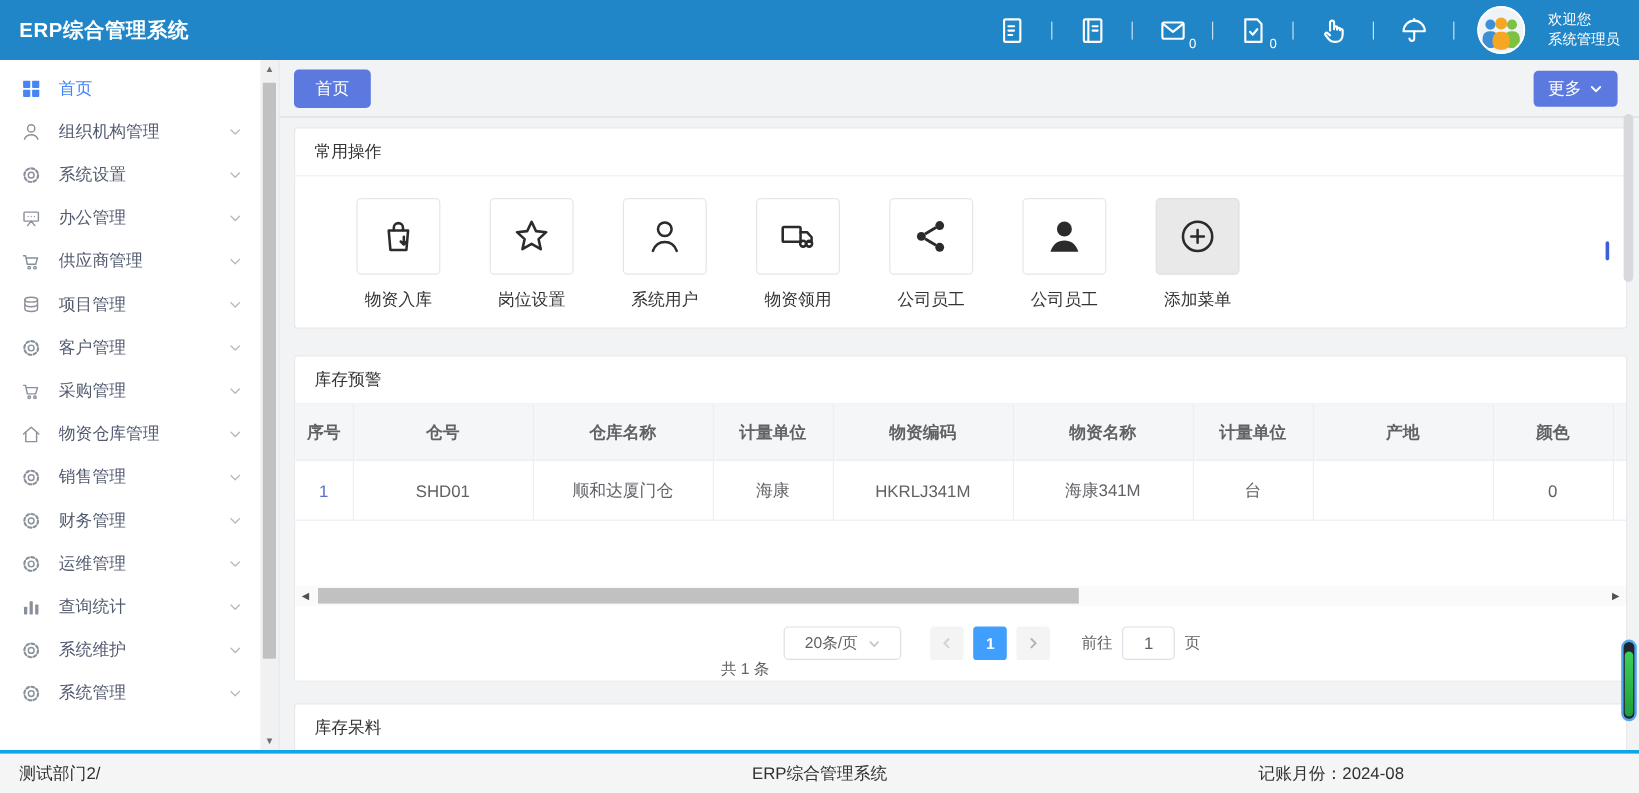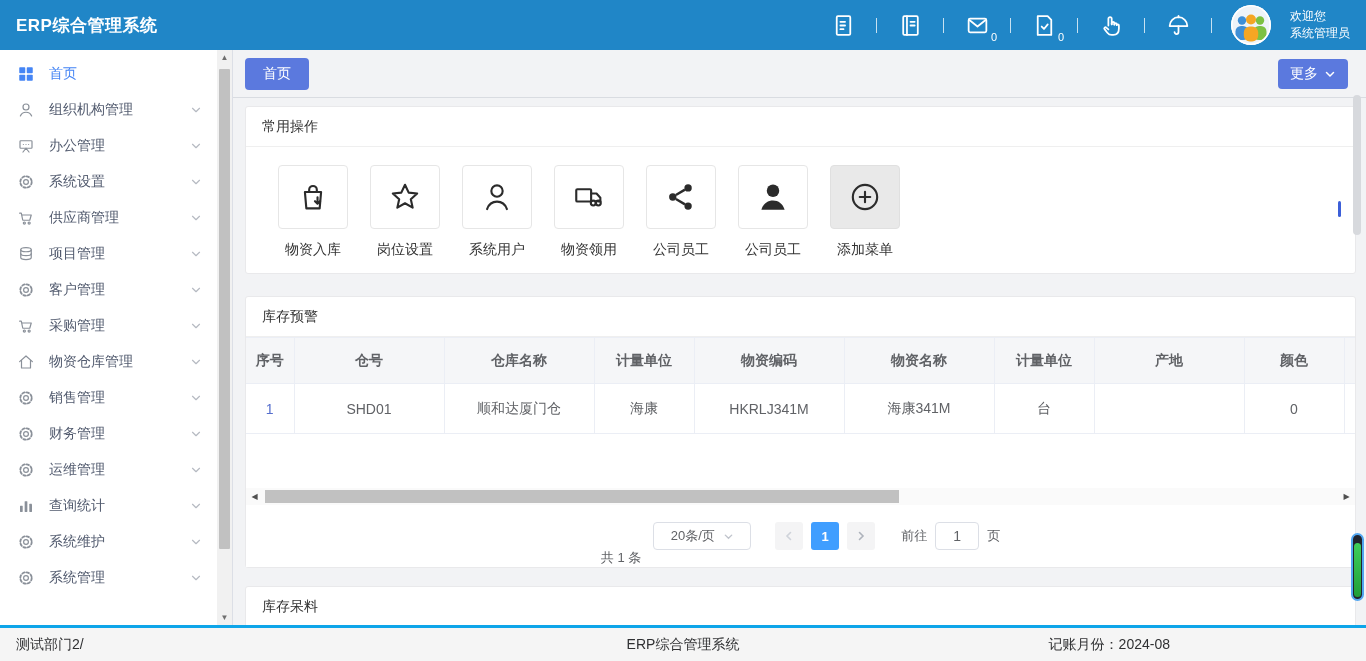--- a/index.html
+++ b/index.html
@@ -60,21 +60,21 @@
   .more-btn svg { width:12px; height:12px; }
 
   .content { flex:1 1 auto; overflow:hidden; padding:8px 10px 0 12px; position:relative; }
   .card { background:#fff; border:1px solid #e9e9eb; border-radius:3px; }
   .card-header { height:40px; display:flex; align-items:center; padding:0 16px;
     font-size:14px; color:#333; border-bottom:1px solid #efefef; }
 
   
   .card-shortcuts { position:relative;text-align:center; }
   .sc-row { display:flex; padding:18px 20px 14px 32px; gap:22px; }
-  .sc-item { width:70px; display:flex; flex-direction:column; align-items:center; cursor:pointer; }
+  .sc-item { width:70px; display:flex; flex-direction:column; align-items:center; cursor:pointer;margin-left:19px; }
   .sc-box { width:70px; height:64px; border:1px solid #e6e6e6; border-radius:4px;
     display:flex; align-items:center; justify-content:center; background:#fff; color:#2b2b2b; }
   .sc-box svg { width:34px; height:34px; }
   .sc-item.highlighted .sc-box { background:#e9e9e9; border-color:#e0e0e0; }
   .sc-label { margin-top:12px; font-size:14px; color:#333; white-space:nowrap; }
   .sc-indicator { position:absolute; right:14px; top:94px; width:3px; height:16px;
     background:#3c5fd8; border-radius:2px; }
 
   
   .card-inv { margin-top:22px; height:272px; display:flex; flex-direction:column; }
@@ -235,38 +235,38 @@
               </svg>
             </span>
             <span class="sb-label">组织机构管理</span>
             <span class="sb-chev"><svg viewBox="0 0 24 24" fill="none" stroke="currentColor" stroke-width="2" stroke-linecap="round" stroke-linejoin="round">
                 <path d="M6 9l6 6 6-6"></path>
               </svg></span>
           </div>
           <div class="sb-item">
             <span class="sb-icon">
               <svg viewBox="0 0 24 24" fill="none" stroke="currentColor" stroke-width="1.6" stroke-linecap="round" stroke-linejoin="round">
+                <circle cx="12" cy="12" r="3.2"></circle>
+                <circle cx="12" cy="12" r="7.6" stroke-width="2.4" stroke-dasharray="3.3 2.65"></circle>
+              </svg>
+            </span>
+            <span class="sb-label">系统设置</span>
+            <span class="sb-chev"><svg viewBox="0 0 24 24" fill="none" stroke="currentColor" stroke-width="2" stroke-linecap="round" stroke-linejoin="round">
+                <path d="M6 9l6 6 6-6"></path>
+              </svg></span>
+          </div>
+          <div class="sb-item">
+            <span class="sb-icon">
+              <svg viewBox="0 0 24 24" fill="none" stroke="currentColor" stroke-width="1.6" stroke-linecap="round" stroke-linejoin="round">
                 <rect x="4" y="5" width="16" height="10" rx="1"></rect>
                 <path d="M8.5 10h.01M12 10h.01M15.5 10h.01"></path>
                 <path d="M8 20l4-5 4 5"></path>
               </svg>
             </span>
             <span class="sb-label">办公管理</span>
-            <span class="sb-chev"><svg viewBox="0 0 24 24" fill="none" stroke="currentColor" stroke-width="2" stroke-linecap="round" stroke-linejoin="round">
-                <path d="M6 9l6 6 6-6"></path>
-              </svg></span>
-          </div>
-          <div class="sb-item">
-            <span class="sb-icon">
-              <svg viewBox="0 0 24 24" fill="none" stroke="currentColor" stroke-width="1.6" stroke-linecap="round" stroke-linejoin="round">
-                <circle cx="12" cy="12" r="3.2"></circle>
-                <circle cx="12" cy="12" r="7.6" stroke-width="2.4" stroke-dasharray="3.3 2.65"></circle>
-              </svg>
-            </span>
-            <span class="sb-label">系统设置</span>
             <span class="sb-chev"><svg viewBox="0 0 24 24" fill="none" stroke="currentColor" stroke-width="2" stroke-linecap="round" stroke-linejoin="round">
                 <path d="M6 9l6 6 6-6"></path>
               </svg></span>
           </div>
           <div class="sb-item">
             <span class="sb-icon">
               <svg viewBox="0 0 24 24" fill="none" stroke="currentColor" stroke-width="1.6" stroke-linecap="round" stroke-linejoin="round">
                 <path d="M3.5 5.5h2.2l2 9.5h9.3l2-7H7"></path>
                 <circle cx="9.8" cy="18.7" r="1.4"></circle>
                 <circle cx="16.2" cy="18.7" r="1.4"></circle>

